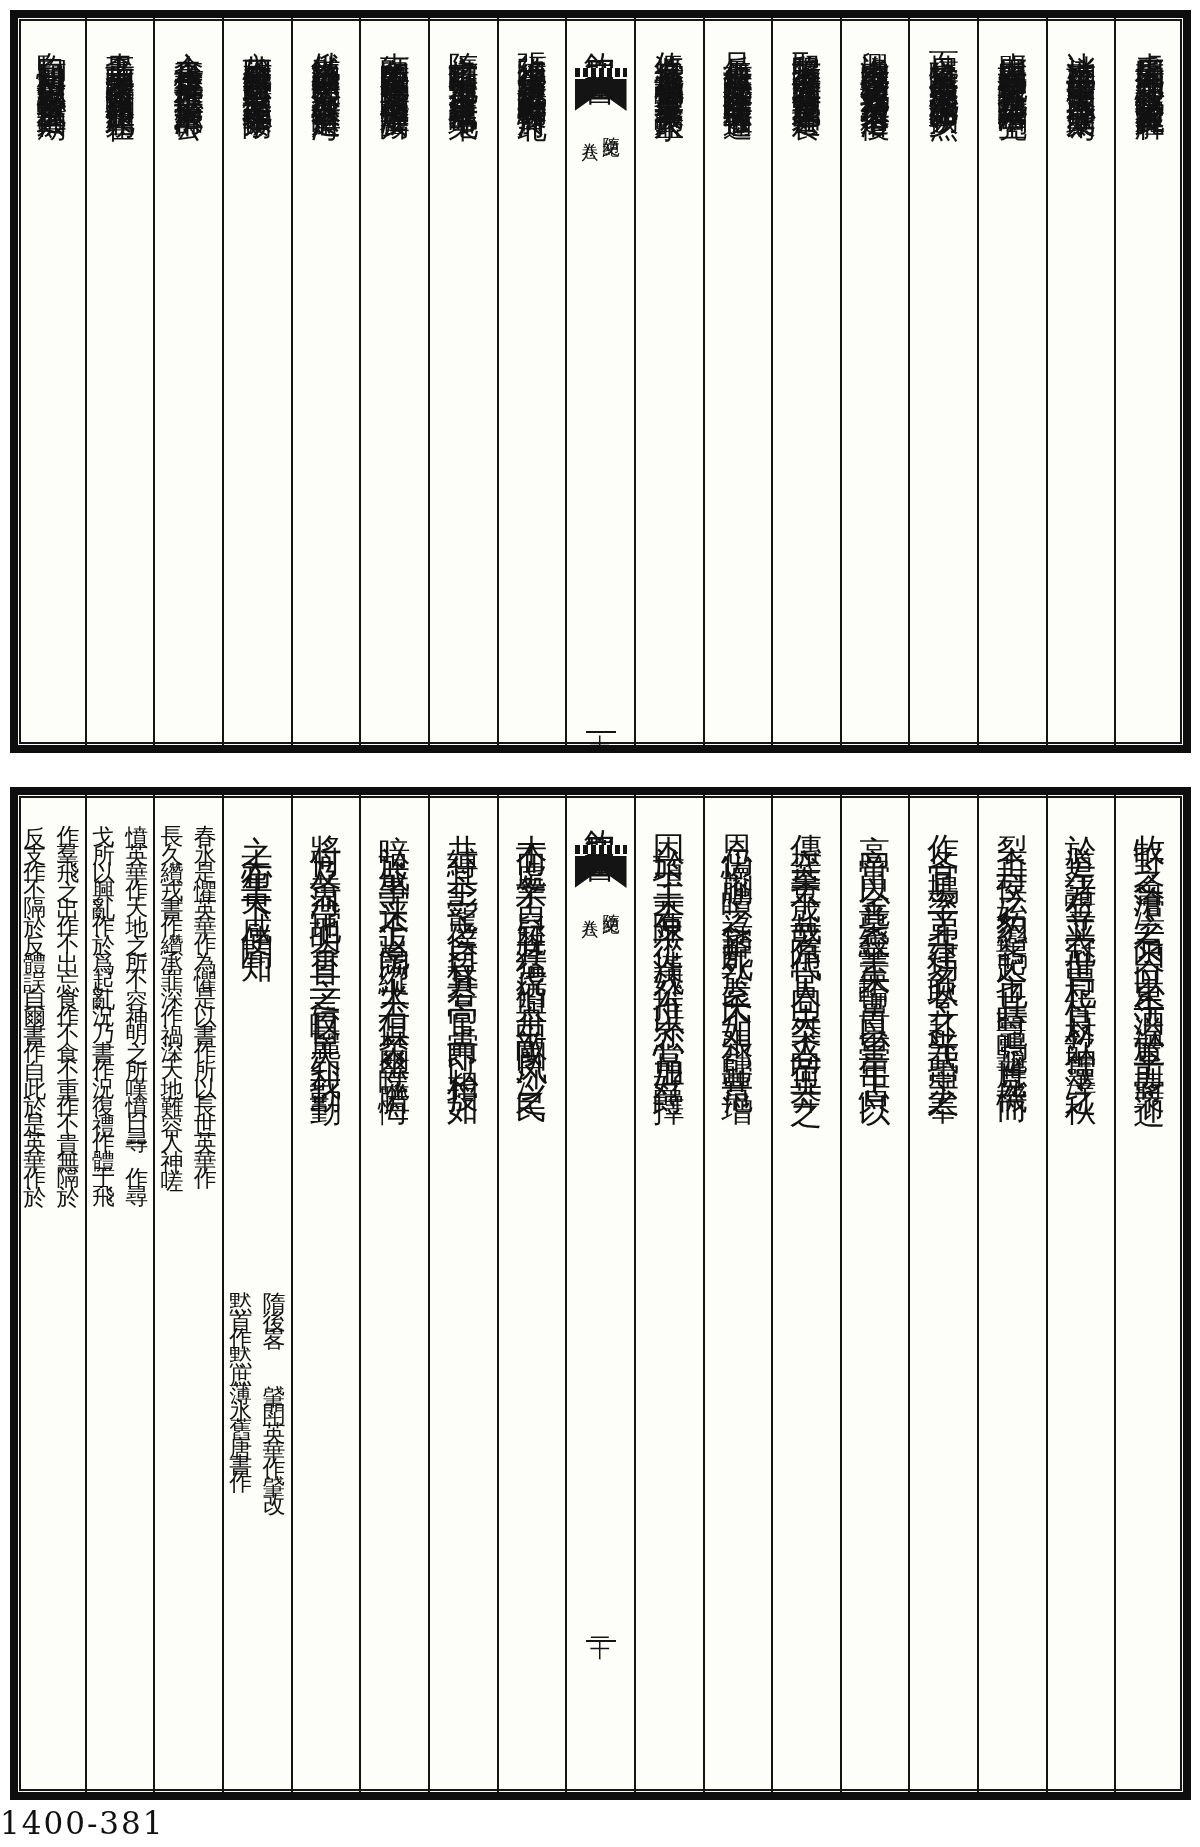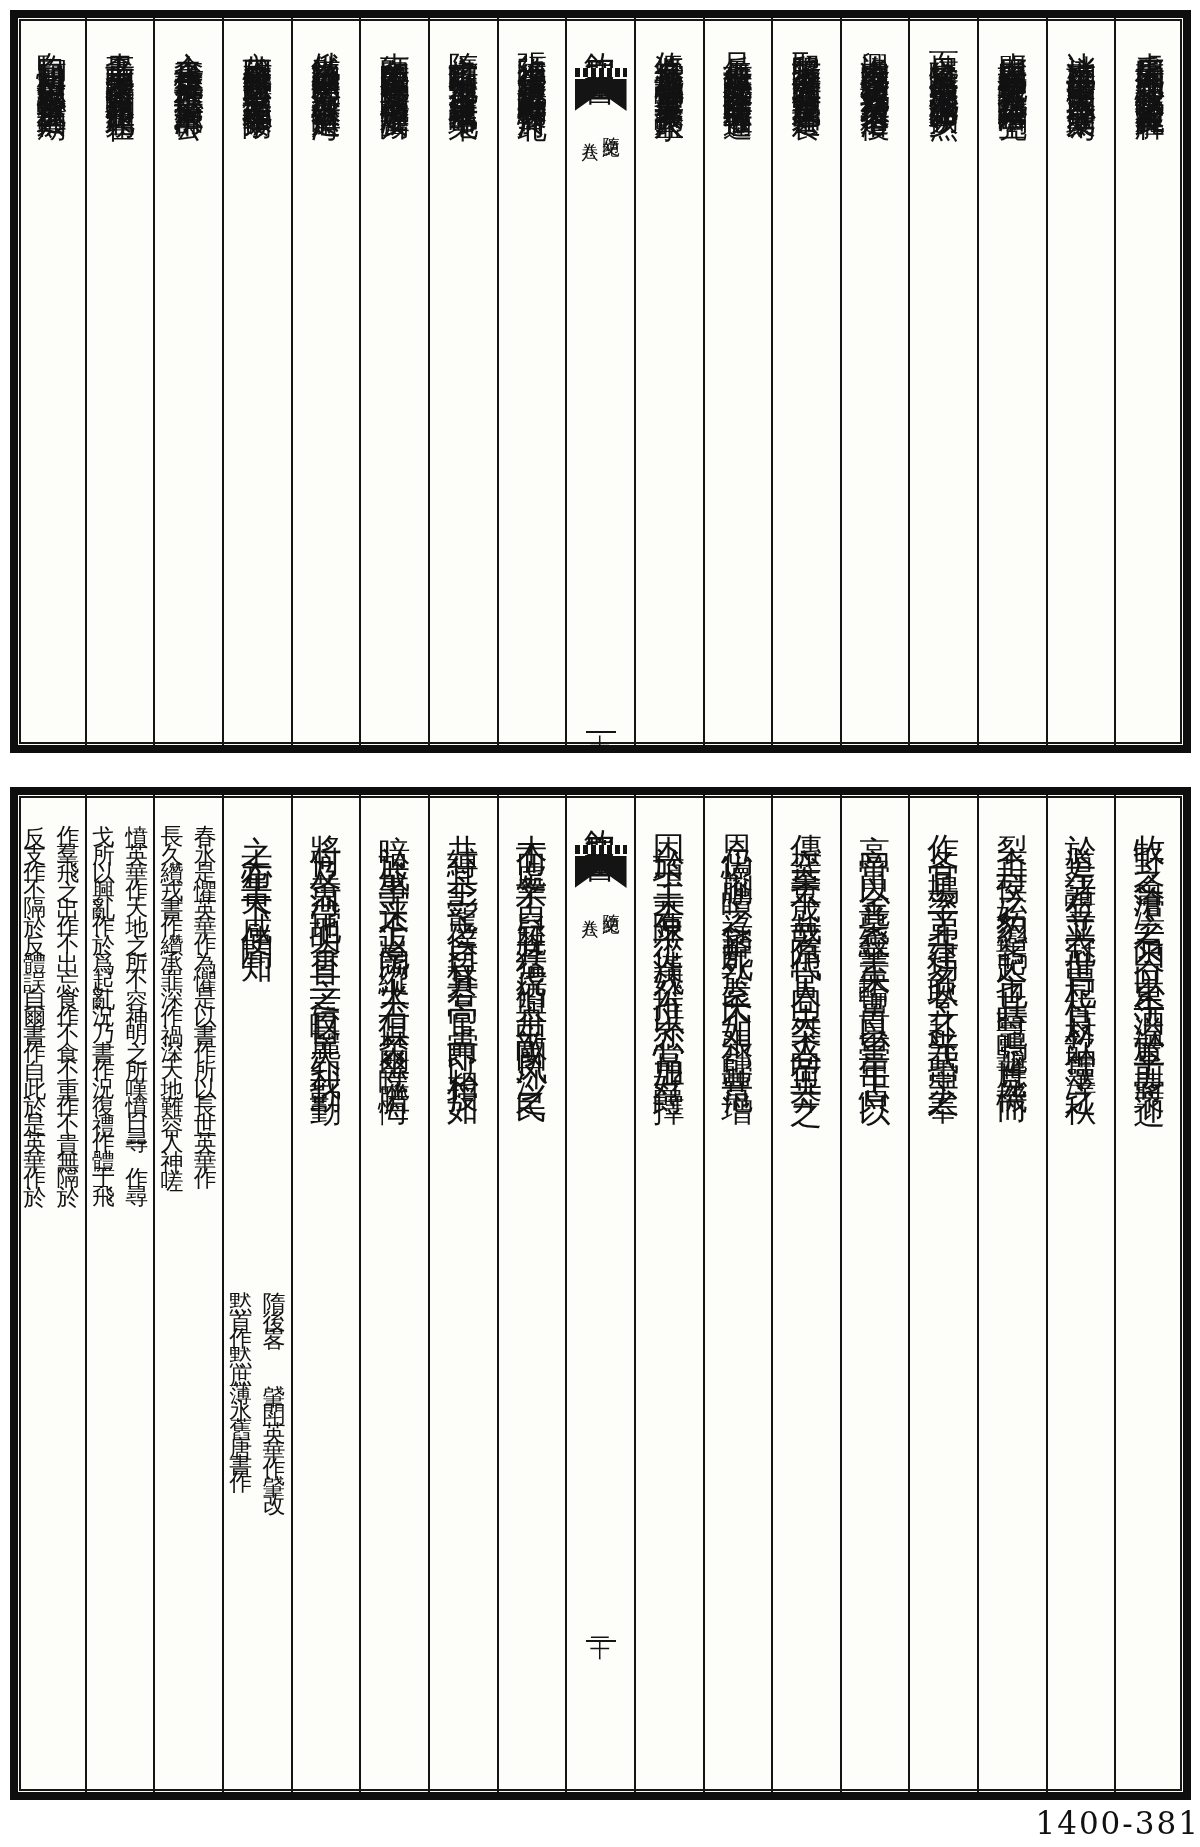--- a/index.html
+++ b/index.html
@@ -45,21 +45,21 @@
   .title-row{display:flex;flex-direction:row-reverse;margin-top:12px;gap:4px;}
   .title-small{font-size:17px;letter-spacing:2px;}
   .juan{margin-top:6px;}
   .spacer{flex:1 1 auto;}
   .folio{font-size:20px;letter-spacing:4px;}
   .folio-rule{width:30px;height:2px;background:#141414;margin:8px auto 0;}
   .bottom-pad{height:12px;flex:none;}
   .leaf-bottom .bottom-pad{height:150px;}
   
   .plate-number{
-    position:absolute;left:0;width:100%;top:1805px;text-align:right;
+    position:absolute;left:0;width:100%;top:1805px;text-align:left;
     font-size:31px;letter-spacing:2px;color:#111;
     font-family:"DejaVu Serif","Liberation Serif",serif;
   }
 </style>
 </head>
 <body>
 
 <div class="leaf leaf-top" id="top-leaf">
     <div class="col">
       <div class="vtext main-text">虎爭先因爾倒戈之心乘我破竹之勢曽未旋踵瓦解</div>

